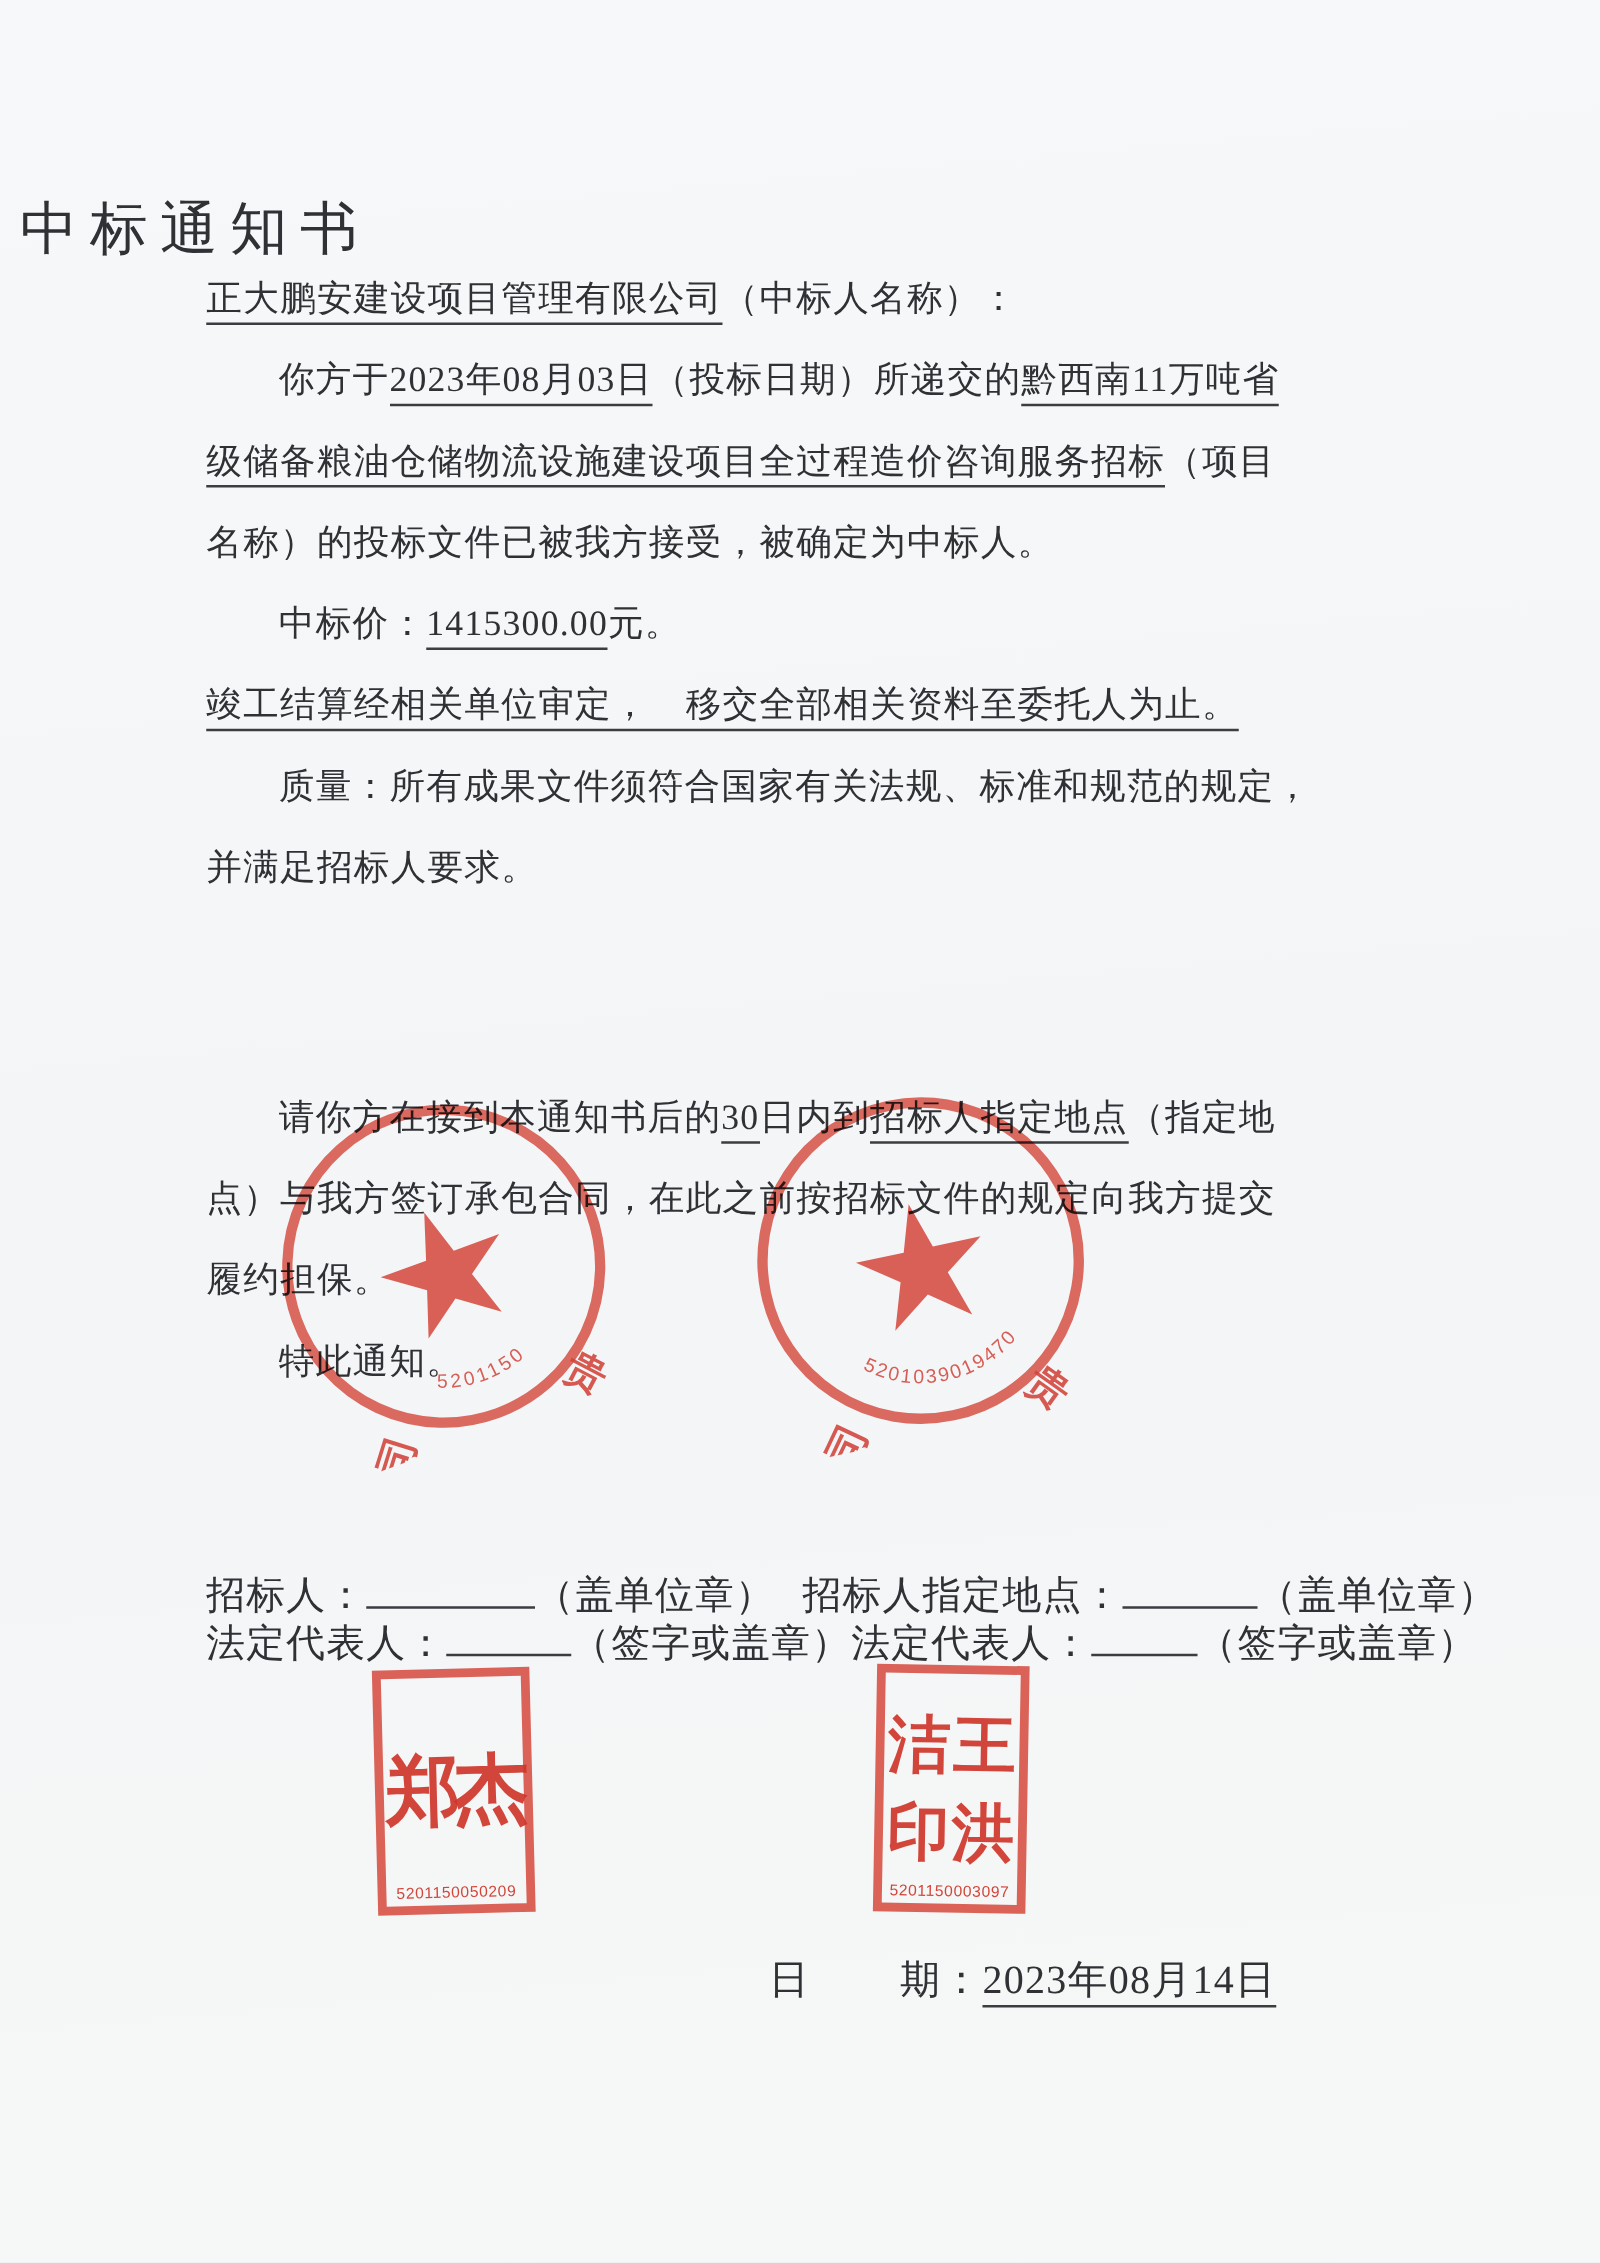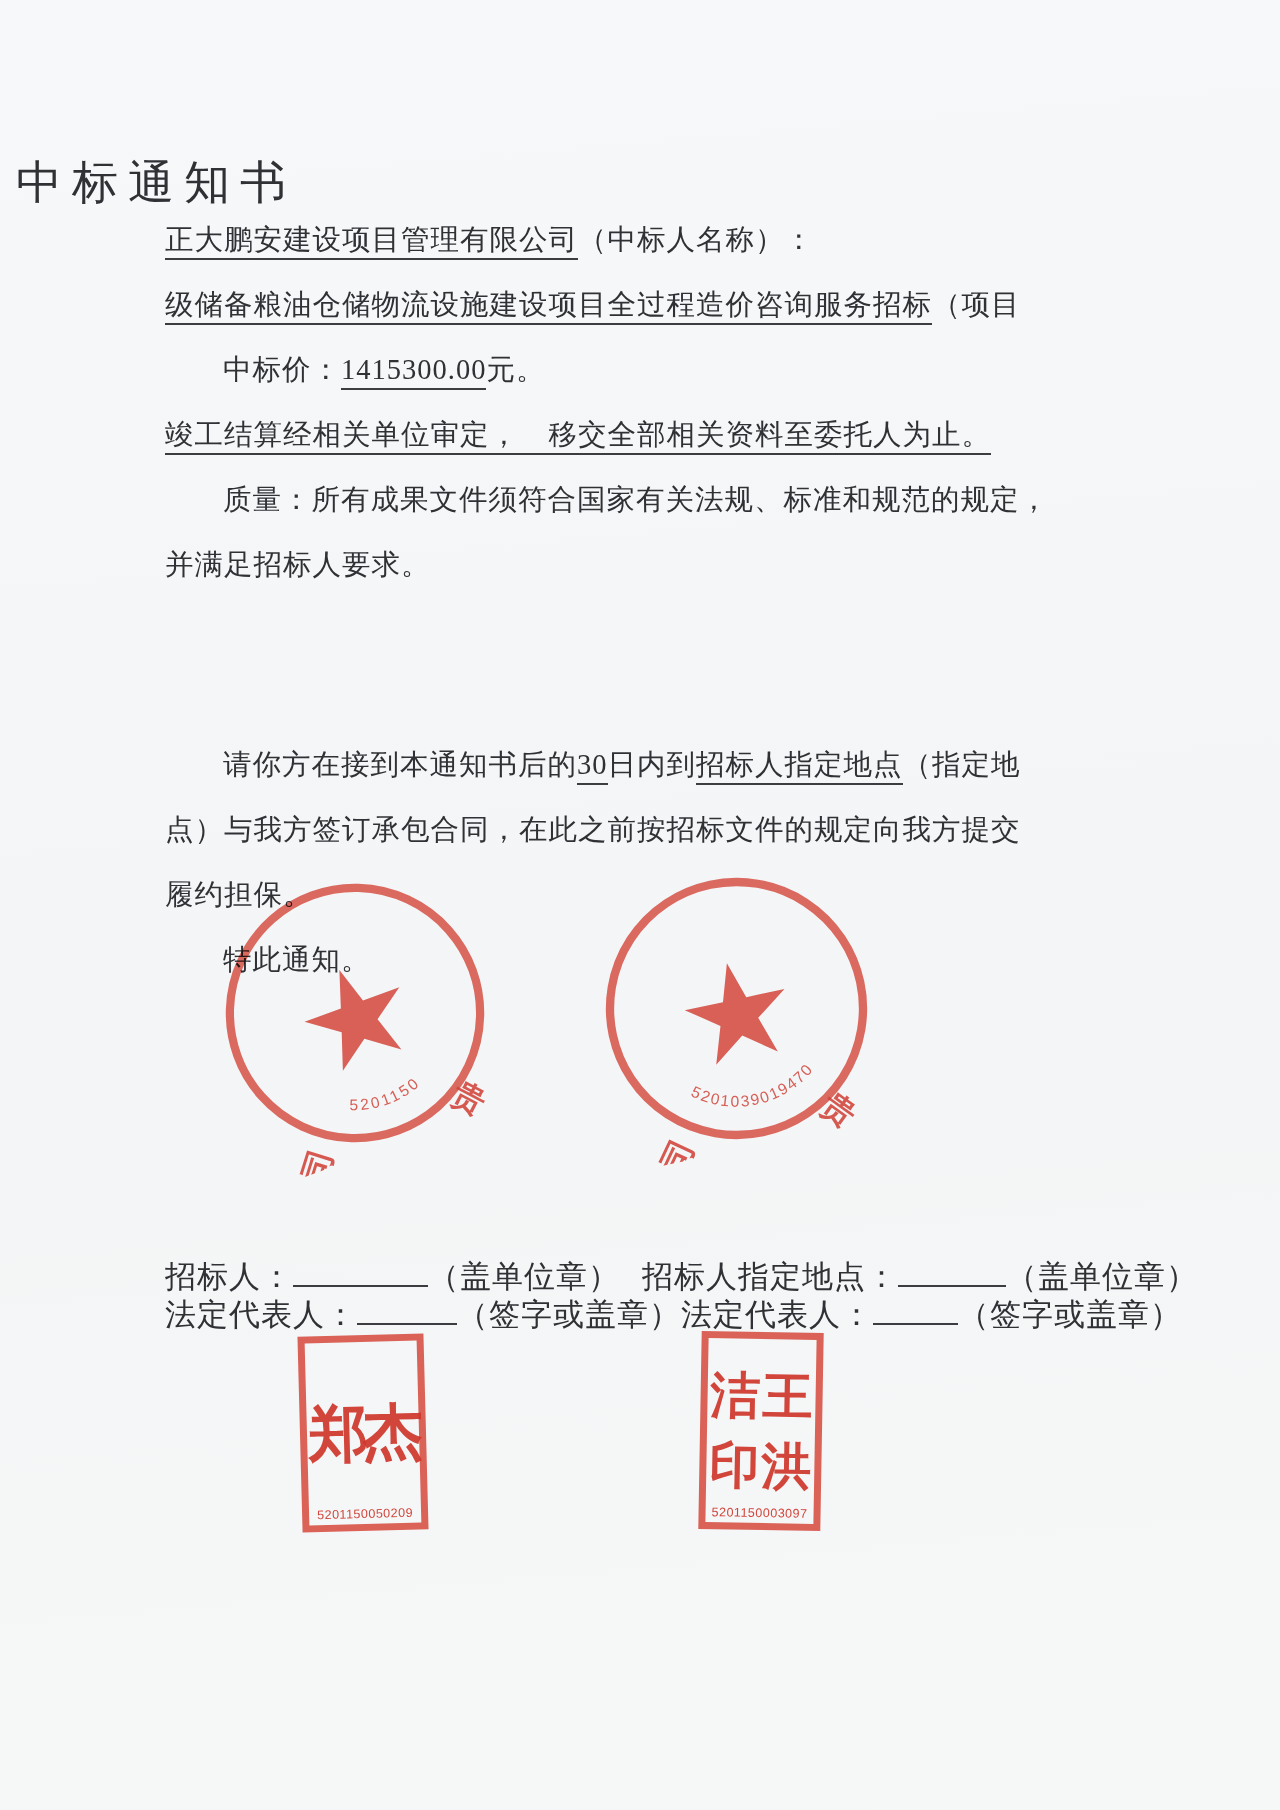--- a/index.html
+++ b/index.html
@@ -39,23 +39,25 @@
 </head>
 <body>
 
 <div class="page">
 
   <h1 class="title">中标通知书</h1>
 
   <div class="body-block">
     <p class="ln"><span class="u">正大鹏安建设项目管理有限公司</span><span>（中标人名称）：</span></p>
 
+    <p class="ln ind"><span>你方于</span><span class="u">2023年08月03日</span><span>（投标日期）所递交的</span><span class="u">黔西南11万吨省</span></p>
 
     <p class="ln"><span class="u">级储备粮油仓储物流设施建设项目全过程造价咨询服务招标</span><span>（项目</span></p>
 
+    <p class="ln"><span>名称）的投标文件已被我方接受，被确定为中标人。</span></p>
 
     <p class="ln ind"><span>中标价：</span><span class="u">1415300.00</span><span>元。</span></p>
 
 
     <p class="ln"><span class="u">竣工结算经相关单位审定，　移交全部相关资料至委托人为止。</span></p>
 
     <p class="ln ind"><span>质量：所有成果文件须符合国家有关法规、标准和规范的规定，</span></p>
 
     <p class="ln"><span>并满足招标人要求。</span></p>
 
@@ -71,20 +73,23 @@
   </div>
 
   <div class="sig-row" style="left:165px;top:1252px;">
     <span>招标人：</span><span class="blank" style="width:135px;"></span><span>（盖单位章）</span><span class="spacer" style="width:22px;"></span><span>招标人指定地点：</span><span class="blank" style="width:108px;"></span><span>（盖单位章）</span>
   </div>
 
   <div class="sig-row" style="left:165px;top:1290px;">
     <span>法定代表人：</span><span class="blank" style="width:100px;"></span><span>（签字或盖章）</span><span>法定代表人：</span><span class="blank" style="width:85px;"></span><span>（签字或盖章）</span>
   </div>
 
+  <div class="sig-row" style="left:615px;top:1562px;font-size:32px;">
+    <span>日</span><span class="spacer" style="width:72px;"></span><span>期：</span><span class="u">2023年08月14日</span>
+  </div>
 
   <div class="seal" style="left:218px;top:876px;transform:rotate(-20deg);">
     <svg width="274" height="274" viewBox="0 0 300 300">
       <defs>
         <path id="arcL" d="M 150 256 A 106 106 0 1 1 149.9 256" fill="none"></path>
         <path id="numL" d="M 60 208 A 108 108 0 0 0 240 208" fill="none"></path>
       </defs>
       <circle cx="150" cy="150" r="137" fill="none" stroke="rgba(220,62,49,.82)" stroke-width="9"></circle>
       <polygon points="150,100 162.9,140.2 205.2,140.1 170.9,164.8 184.1,204.9 150,180 115.9,204.9 129.1,164.8 94.8,140.1 137.1,140.2" fill="rgba(219,58,45,.85)"></polygon>
       <text font-size="35" letter-spacing="5" fill="rgba(216,55,43,.88)" font-weight="700">

